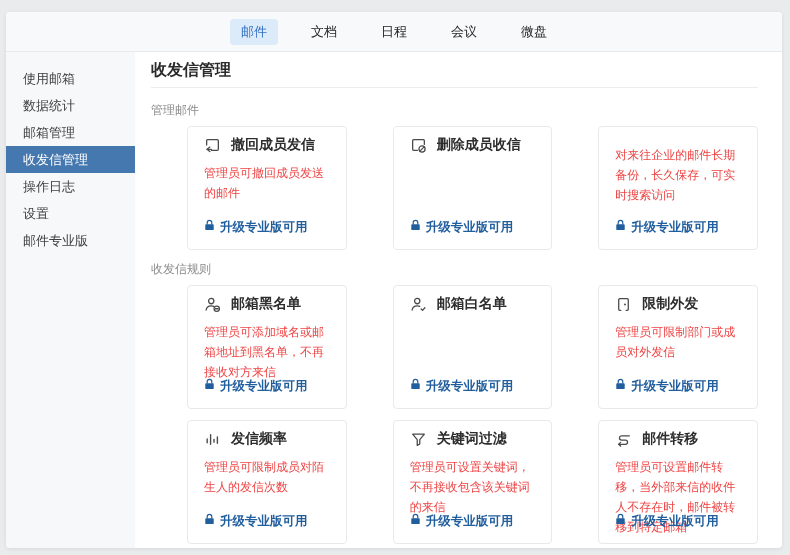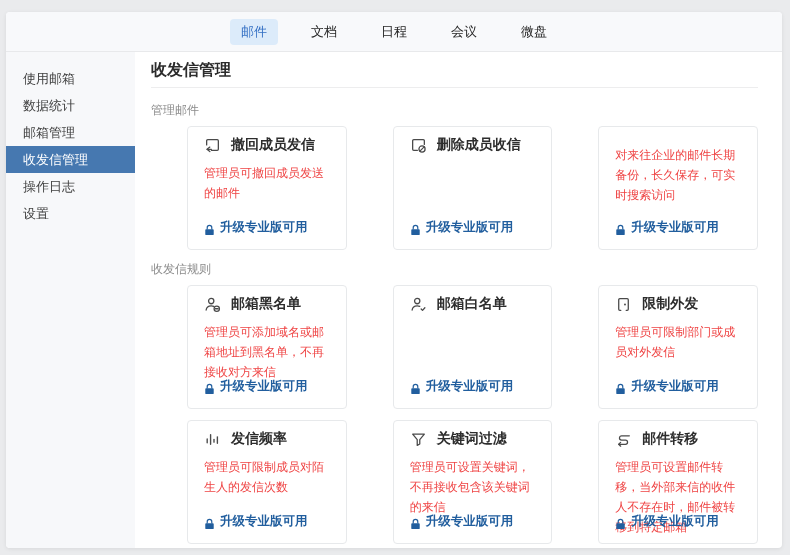--- a/index.html
+++ b/index.html
@@ -25,21 +25,21 @@
   .section-label { margin-top:14px; font-size:12px; line-height:17px; color:#8c8c8c; }
   .section-label.second { margin-top:11px; }
   .grid { margin-top:7px; display:grid; grid-template-columns:repeat(3,1fr); gap:11px 10px; }
   .card { position:relative; height:124px; border:1px solid #e7e9eb; border-radius:4px;
     padding:9px 16px; background:#fff; cursor:pointer;margin-left:36px; }
   .card-head { display:flex; align-items:center; gap:10px; }
   .card-icon { width:17px; height:17px; color:#4a4a4a; flex:0 0 17px; }
   .card-icon svg { display:block; width:17px; height:17px; }
   .card-title { font-size:14px; font-weight:bold; color:#2d2d2d; }
   .card-desc { margin-top:9px; font-size:12px; line-height:20px; color:#ef4444; }
-  .card-cta { position:absolute; left:16px; bottom:13px; display:flex; align-items:flex-end;
+  .card-cta { position:absolute; left:16px; bottom:13px; display:flex; align-items:flex-start;
     gap:5px; font-size:12.5px; font-weight:bold; color:#215e9e; cursor:pointer; }
   .lock { width:11px; height:12px; }
 </style>
 </head>
 <body>
 
 <div class="panel">
 
   <div class="topbar">
     <div class="tab active">邮件</div>
@@ -50,20 +50,21 @@
   </div>
 
   <div class="body">
     <div class="sidebar">
       <div class="side-item">使用邮箱</div>
       <div class="side-item">数据统计</div>
       <div class="side-item">邮箱管理</div>
       <div class="side-item active">收发信管理</div>
       <div class="side-item">操作日志</div>
       <div class="side-item">设置</div>
+      <div class="side-item">邮件专业版</div>
     </div>
 
     <div class="content">
       <div class="page-title">收发信管理</div>
       <div class="divider"></div>
 
       <div class="section-label">管理邮件</div>
       <div class="grid">
 
         <div class="card">

